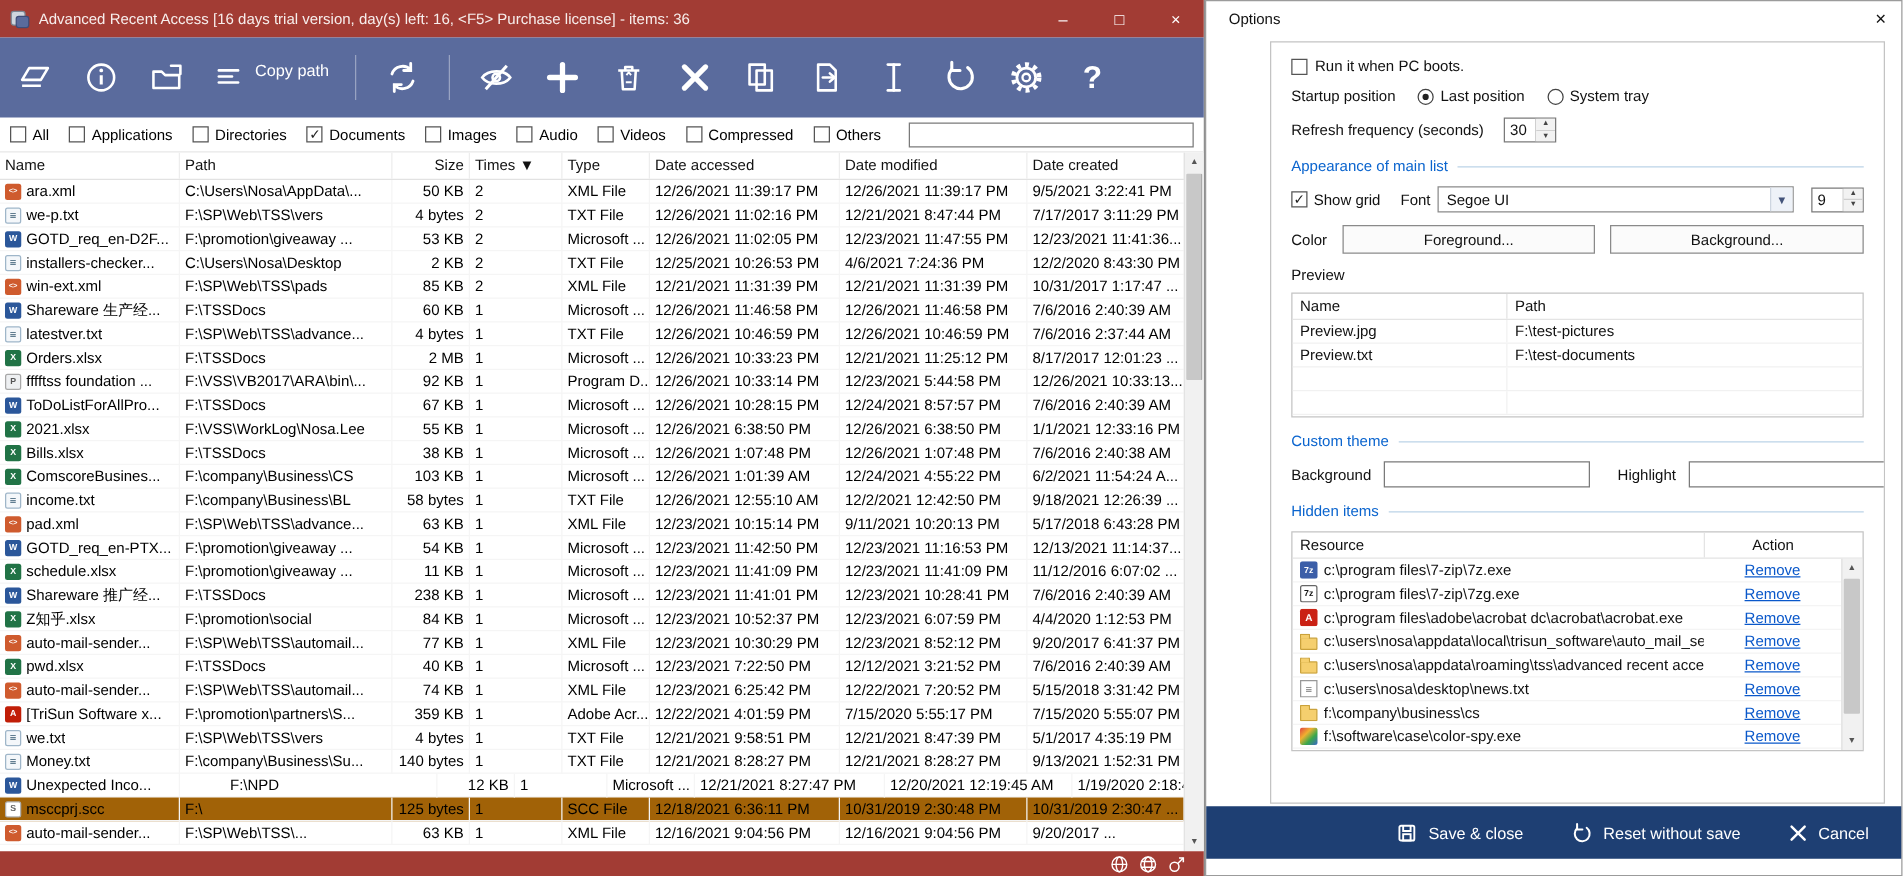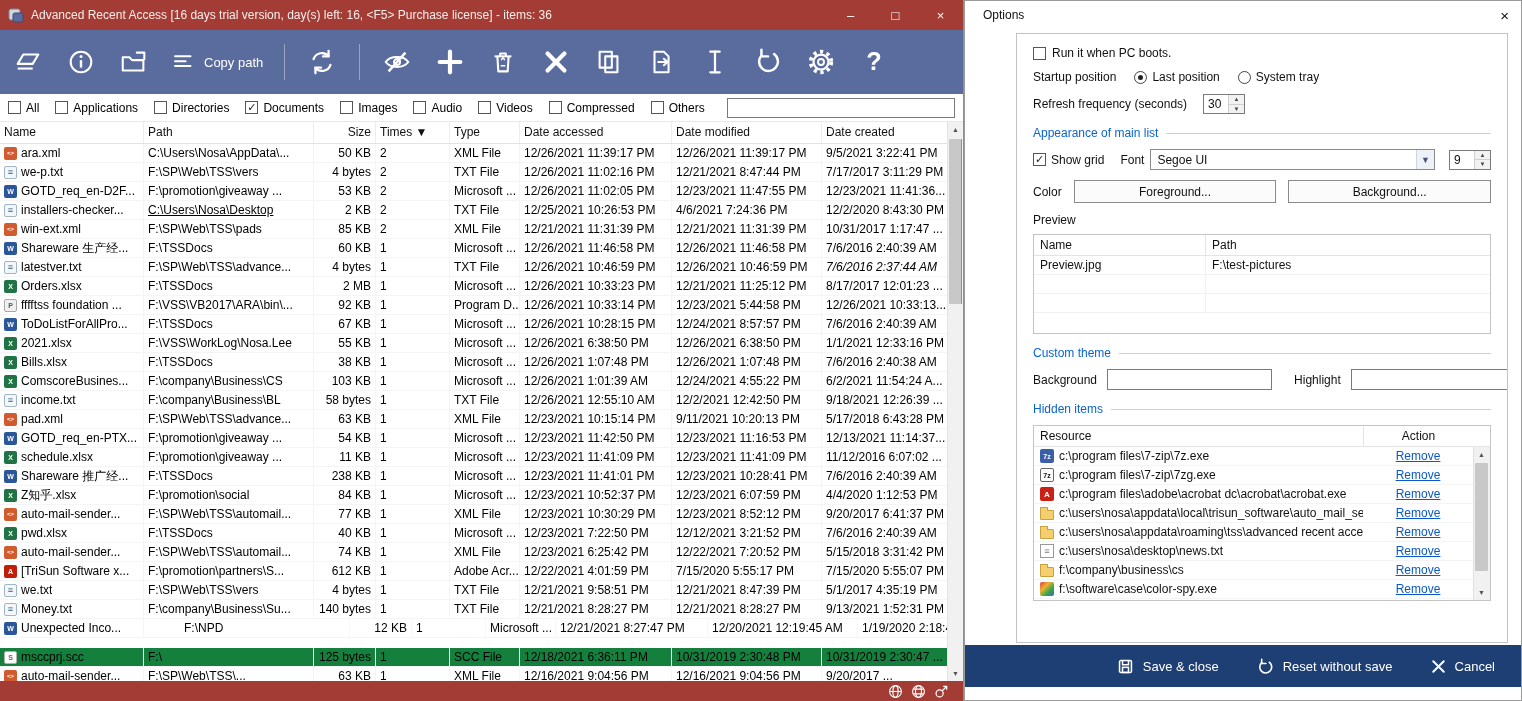--- a/index.html
+++ b/index.html
@@ -9,39 +9,39 @@
   
   .main { position:absolute; left:0; top:0; width:964px; height:701px; background:#fff; border-right:1px solid #8f8f8f; }
   .titlebar { height:30px; background:#a23c34; color:#f7eeec; display:flex; align-items:center; font-size:12px; padding-left:8px; gap:7px; }
   .titlebar .title { white-space:nowrap; overflow:hidden; }
   .winctl { margin-left:auto; display:flex; height:30px; }
   .wbtn { width:45px; height:30px; display:flex; align-items:center; justify-content:center; font-size:13px; color:#fff; cursor:pointer; }
   .appicon { width:16px; height:16px; flex:none; }
 
   .toolbar { height:64px; background:#5a6b9d; display:flex; align-items:center; padding:0 12px; gap:21px; }
   .tool { width:32px; height:34px; display:flex; align-items:center; justify-content:center; cursor:pointer; flex:none; }
-  .copygrp { display:flex; align-items:center; gap:7px; color:#fff; font-size:13px; cursor:pointer; }
+  .copygrp { display:flex; gap:7px; color:#fff; font-size:13px; cursor:pointer; }
   .tsep { width:1px; height:36px; background:rgba(255,255,255,.38); flex:none; }
 
   .filterbar { height:28px; display:flex; align-items:center; font-size:12px; padding:0 8px; border-bottom:1px solid #e8e8e8; }
   .fitems { display:flex; align-items:flex-end; gap:16px; }
   .filter { display:flex; align-items:center; gap:5px; cursor:pointer; white-space:nowrap; }
   .cb { width:13px; height:13px; border:1px solid #555; background:#fff; display:inline-flex; align-items:center; justify-content:center; font-size:11px; color:#222; flex:none; }
   .cb.on::after { content:"✓"; margin-top:-1px; }
   .rb { width:13px; height:13px; border:1px solid #444; border-radius:50%; background:#fff; display:inline-flex; align-items:center; justify-content:center; flex:none; }
   .rb.on::after { content:""; width:5px; height:5px; border-radius:50%; background:#222; }
   .searchbox { margin-left:auto; width:228px; height:20px; border:1px solid #7a7a7a; font-size:12px; padding:0 4px; outline:none; }
 
   .tablewrap { position:absolute; top:122px; left:0; right:0; bottom:20px; overflow:hidden; }
   .thead { display:flex; height:22px; font-size:12px; color:#111; border-bottom:1px solid #e2e2e2; }
   .th { padding:3px 4px; border-right:1px solid #ededed; white-space:nowrap; overflow:hidden; flex:none; }
   .th.r { text-align:right; }
   .tbody { position:absolute; top:22px; left:0; right:16px; bottom:0; overflow:hidden; }
   .trow { display:flex; height:19px; align-items:center; font-size:12px; color:#000; border-bottom:1px solid #f5f5f5; cursor:default; }
-  .trow.sel { background:#15803d;margin-top:10px; }
+  .trow.sel { background:#a16207; }
   .td { padding:0 4px; white-space:nowrap; overflow:hidden; flex:none; height:19px; line-height:18px; border-right:1px solid #f5f5f5; }
   .td.r { text-align:right; }
   .td.namecell { display:flex; align-items:center; gap:4px; line-height:normal; }
   .nm { overflow:hidden; white-space:nowrap; }
 
   .fi { width:13px; height:13px; border-radius:2px; display:inline-flex; align-items:center; justify-content:center; font-size:7px; font-weight:bold; color:#fff; flex:none; }
   .fi-xml { background:#cf5b2e; font-size:6px; }
   .fi-word { background:#2b579a; }
   .fi-excel { background:#217346; }
   .fi-pdf { background:#c11e07; }
@@ -334,21 +334,21 @@
           <div class="td" style="width: 70px;">Microsoft ...</div>
           <div class="td" style="width: 152px;">12/26/2021 11:02:05 PM</div>
           <div class="td" style="width: 150px;">12/23/2021 11:47:55 PM</div>
           <div class="td" style="width: 126px;">12/23/2021 11:41:36...</div>
         </div>
         <div class="trow">
           <div class="td namecell" style="width: 144px;">
             <span class="fi fi-txt">≡</span>
             <span class="nm">installers-checker...</span>
           </div>
-          <div class="td" style="width: 170px; text-decoration: underline;">C:\Users\Nosa\Desktop</div>
+          <div class="td" style="width: 170px;">C:\Users\Nosa\Desktop</div>
           <div class="td r" style="width: 62px;">2 KB</div>
           <div class="td" style="width: 74px;">2</div>
           <div class="td" style="width: 70px;">TXT File</div>
           <div class="td" style="width: 152px;">12/25/2021 10:26:53 PM</div>
           <div class="td" style="width: 150px;">4/6/2021 7:24:36 PM</div>
           <div class="td" style="width: 126px;">12/2/2020 8:43:30 PM</div>
         </div>
         <div class="trow">
           <div class="td namecell" style="width: 144px;">
             <span class="fi fi-xml">&lt;&gt;</span>
@@ -379,21 +379,21 @@
           <div class="td namecell" style="width: 144px;">
             <span class="fi fi-txt">≡</span>
             <span class="nm">latestver.txt</span>
           </div>
           <div class="td" style="width: 170px;">F:\SP\Web\TSS\advance...</div>
           <div class="td r" style="width: 62px;">4 bytes</div>
           <div class="td" style="width: 74px;">1</div>
           <div class="td" style="width: 70px;">TXT File</div>
           <div class="td" style="width: 152px;">12/26/2021 10:46:59 PM</div>
           <div class="td" style="width: 150px;">12/26/2021 10:46:59 PM</div>
-          <div class="td" style="width: 126px; font-style: italic;">7/6/2016 2:37:44 AM</div>
+          <div class="td" style="width: 126px;">7/6/2016 2:37:44 AM</div>
         </div>
         <div class="trow">
           <div class="td namecell" style="width: 144px;">
             <span class="fi fi-excel">X</span>
             <span class="nm">Orders.xlsx</span>
           </div>
           <div class="td" style="width: 170px;">F:\TSSDocs</div>
           <div class="td r" style="width: 62px;">2 MB</div>
           <div class="td" style="width: 74px;">1</div>
           <div class="td" style="width: 70px;">Microsoft ...</div>
@@ -582,21 +582,21 @@
           <div class="td" style="width: 152px;">12/23/2021 6:25:42 PM</div>
           <div class="td" style="width: 150px;">12/22/2021 7:20:52 PM</div>
           <div class="td" style="width: 126px;">5/15/2018 3:31:42 PM</div>
         </div>
         <div class="trow">
           <div class="td namecell" style="width: 144px;">
             <span class="fi fi-pdf">A</span>
             <span class="nm">[TriSun Software x...</span>
           </div>
           <div class="td" style="width: 170px;">F:\promotion\partners\S...</div>
-          <div class="td r" style="width: 62px;">612 KB</div>
+          <div class="td r" style="width: 62px;">359 KB</div>
           <div class="td" style="width: 74px;">1</div>
           <div class="td" style="width: 70px;">Adobe Acr...</div>
           <div class="td" style="width: 152px;">12/22/2021 4:01:59 PM</div>
           <div class="td" style="width: 150px;">7/15/2020 5:55:17 PM</div>
           <div class="td" style="width: 126px;">7/15/2020 5:55:07 PM</div>
         </div>
         <div class="trow">
           <div class="td namecell" style="width: 144px;">
             <span class="fi fi-txt">≡</span>
             <span class="nm">we.txt</span>
@@ -769,20 +769,24 @@
       <div class="pthead">
         <span class="pth n">Name</span>
         <span class="pth">Path</span>
       </div>
       <div>
           <div class="prow">
             <div class="pcell n">Preview.jpg</div>
             <div class="pcell">F:\test-pictures</div>
           </div>
           <div class="prow">
+            <div class="pcell n">Preview.txt</div>
+            <div class="pcell">F:\test-documents</div>
+          </div>
+          <div class="prow">
             <div class="pcell n"></div>
             <div class="pcell"></div>
           </div>
           <div class="prow">
             <div class="pcell n"></div>
             <div class="pcell"></div>
           </div>
         </div>
     </div>
 

